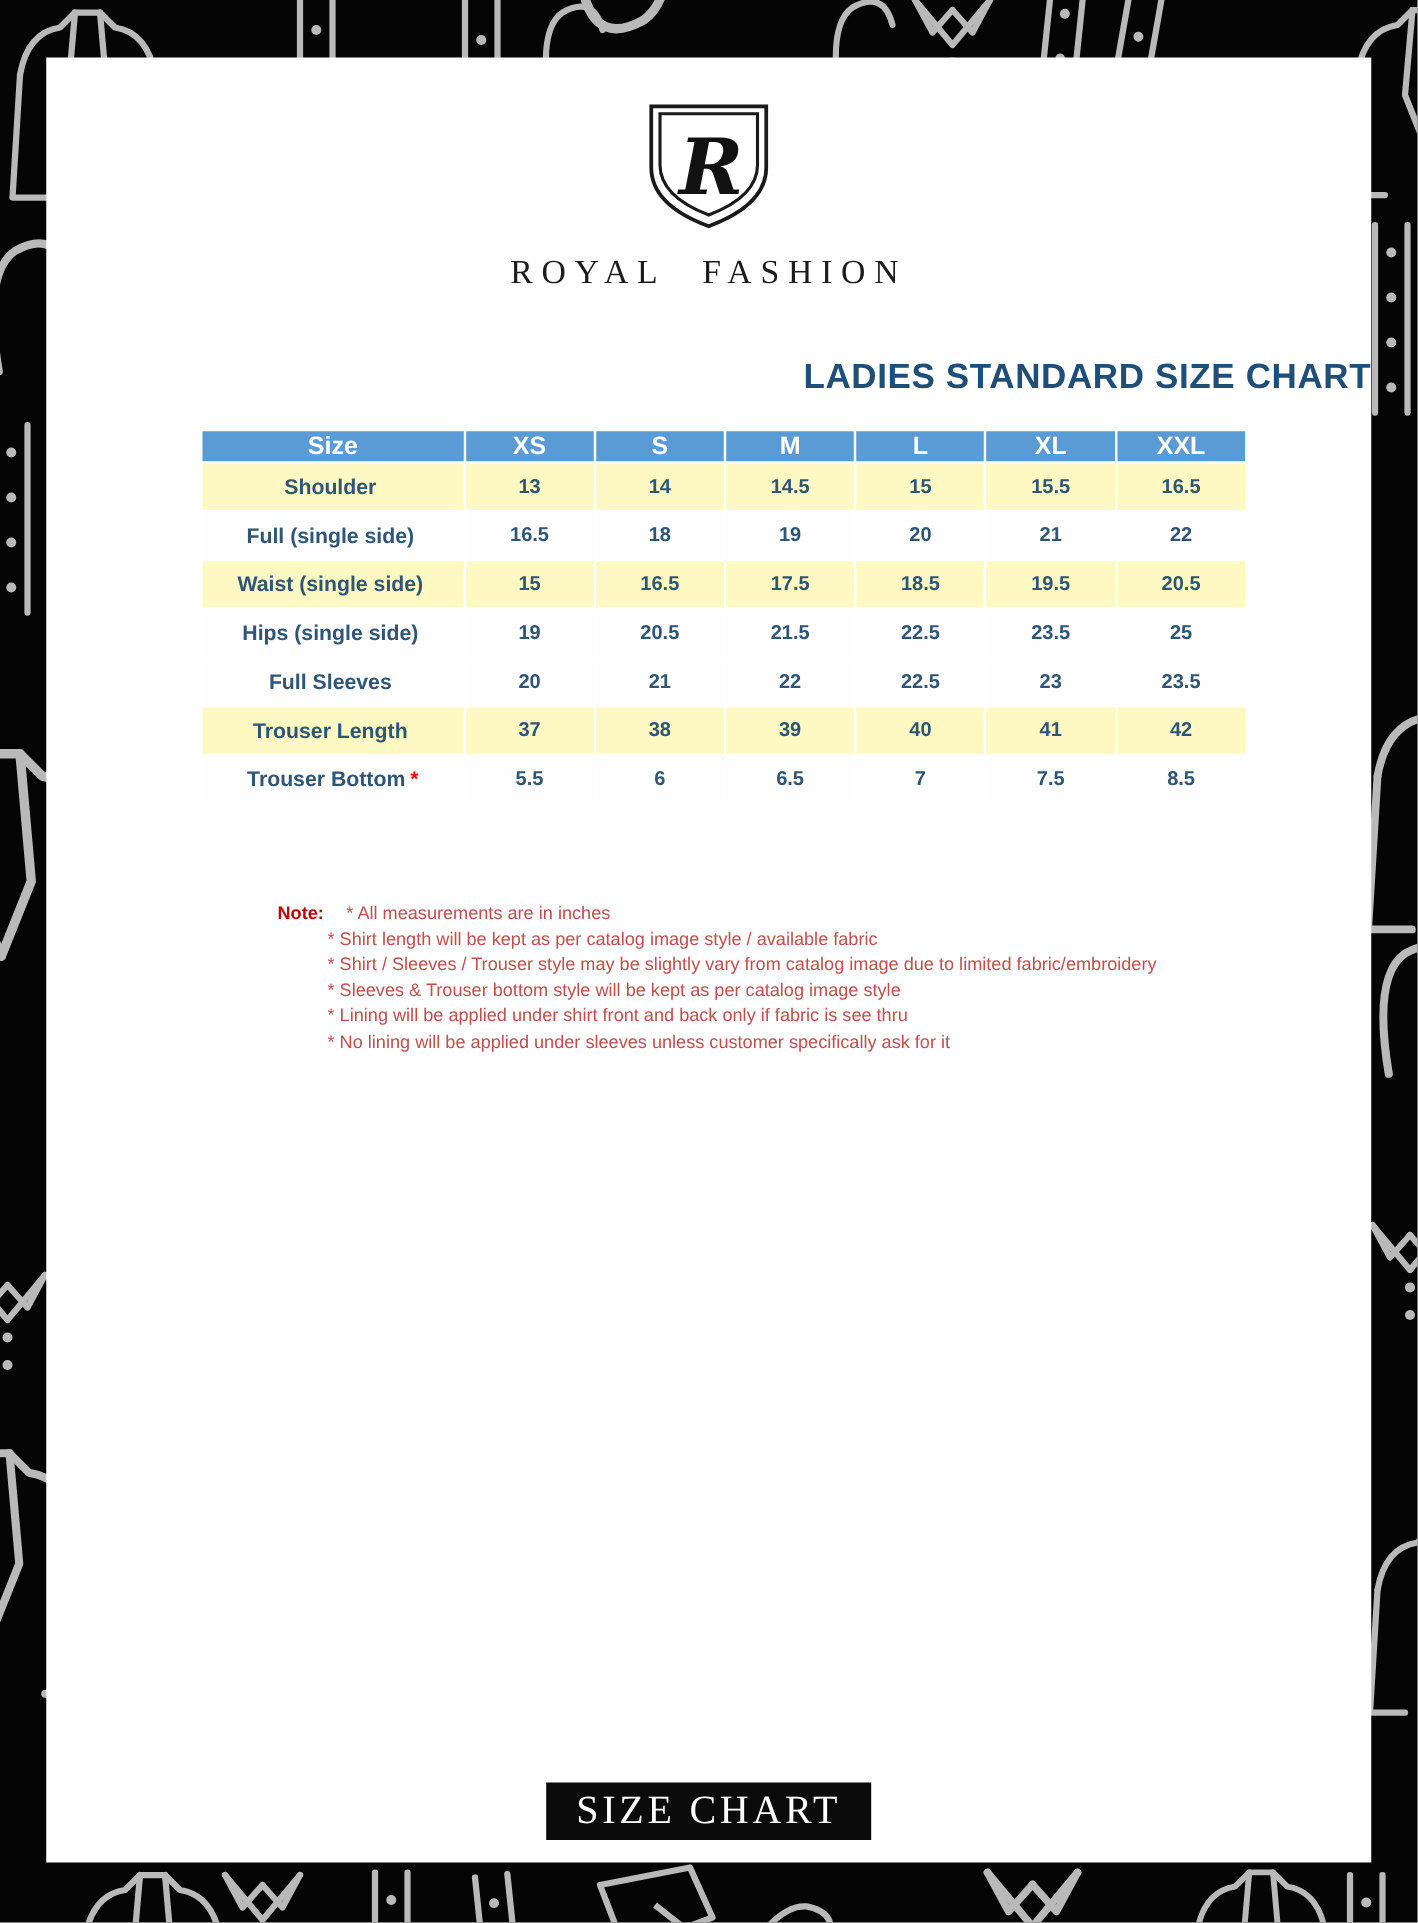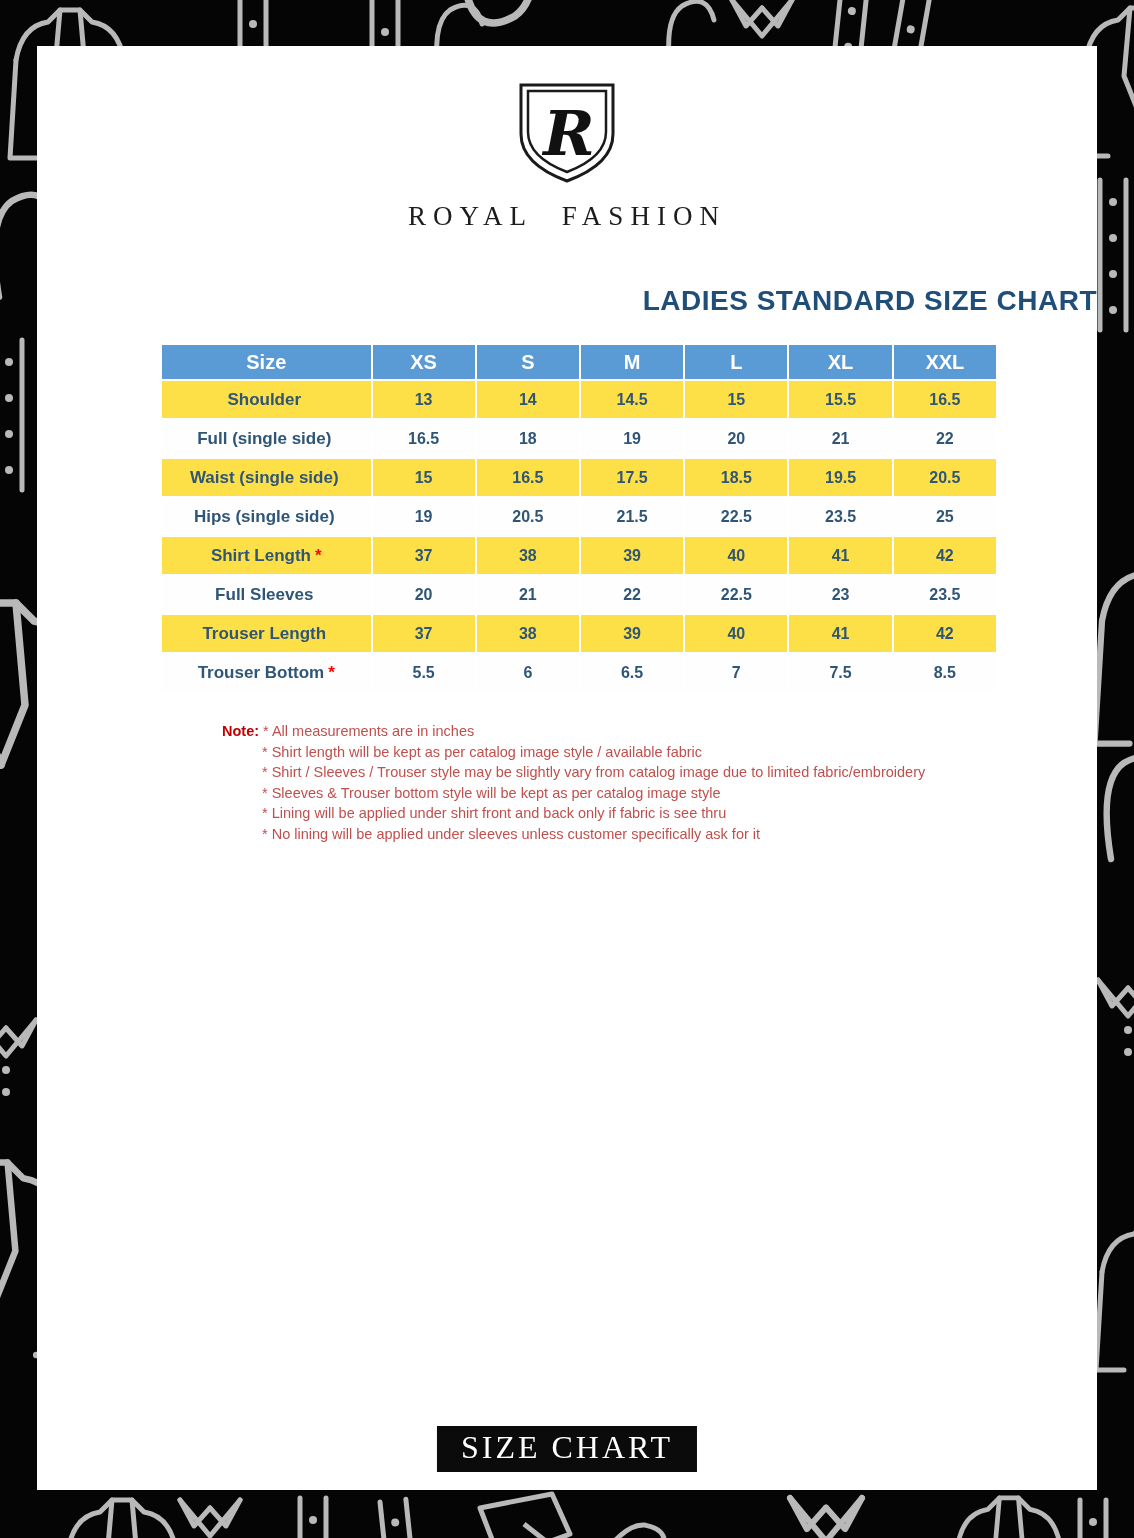--- a/index.html
+++ b/index.html
@@ -24,35 +24,35 @@
     position:absolute;top:239px;left:0;width:100%;text-align:right;
     font-size:28px;font-weight:bold;color:#1F4E79;letter-spacing:0.5px;
   }
   
   .size-table{
     position:absolute;left:123px;top:297px;
     border-collapse:separate;border-spacing:2px;table-layout:fixed;width:838px;
   }
   .size-table th,.size-table td{text-align:center;vertical-align:middle;padding:0;}
   .size-table th{
-    background:#5B9BD5;color:#ffffff;font-size:20px;font-weight:bold;height:34px;
+    background:#5B9BD5;color:#ffffff;font-size:20px;font-weight:bold;height:24px;
   }
   th.col-label{width:208px;}
   th.col-size{width:102px;margin-left:16px;}
   .size-table td{height:37px;font-size:16px;font-weight:bold;color:#2F5577;}
-  tr.band td{background:#fde047;margin-left:28px;}
+  tr.band td{background:#fef9c3;margin-left:28px;}
   tr.plain td{background:#FEFEFF;}
   td.label-cell{font-size:17px;}
   .mark{color:#FF0000;margin-left:4px;}
   
   .notes{
     position:absolute;left:185px;top:675px;
     font-size:14.5px;line-height:20.5px;color:#C0504D;
   }
-  .note-label{color:#C00000;font-weight:bold;margin-right:4px;}
+  .note-label{color:#C00000;font-weight:bold;margin-right:18px;}
   .note-line.indent{padding-left:40px;}
   
   .banner{
     position:absolute;top:1368px;left:50%;transform:translateX(-50%);
     background:#0b0b0b;color:#ffffff;font-family:"Liberation Serif",serif;
     font-size:32px;letter-spacing:3px;padding:3px 24px 6px 24px;white-space:nowrap;margin-top:12px;
   }
 </style>
 </head>
 <body>
@@ -182,29 +182,20 @@
       </tr>
       <tr class="plain">
         <td class="label-cell"><span>Hips (single side)</span><span class="mark"></span></td>
         <td>19</td>
         <td>20.5</td>
         <td>21.5</td>
         <td>22.5</td>
         <td>23.5</td>
         <td>25</td>
       </tr>
-      <tr class="band">
-        <td class="label-cell"><span>Shirt Length</span><span class="mark">*</span></td>
-        <td>37</td>
-        <td>38</td>
-        <td>39</td>
-        <td>40</td>
-        <td>41</td>
-        <td>42</td>
-      </tr>
       <tr class="plain">
         <td class="label-cell"><span>Full Sleeves</span><span class="mark"></span></td>
         <td>20</td>
         <td>21</td>
         <td>22</td>
         <td>22.5</td>
         <td>23</td>
         <td>23.5</td>
       </tr>
       <tr class="band">

